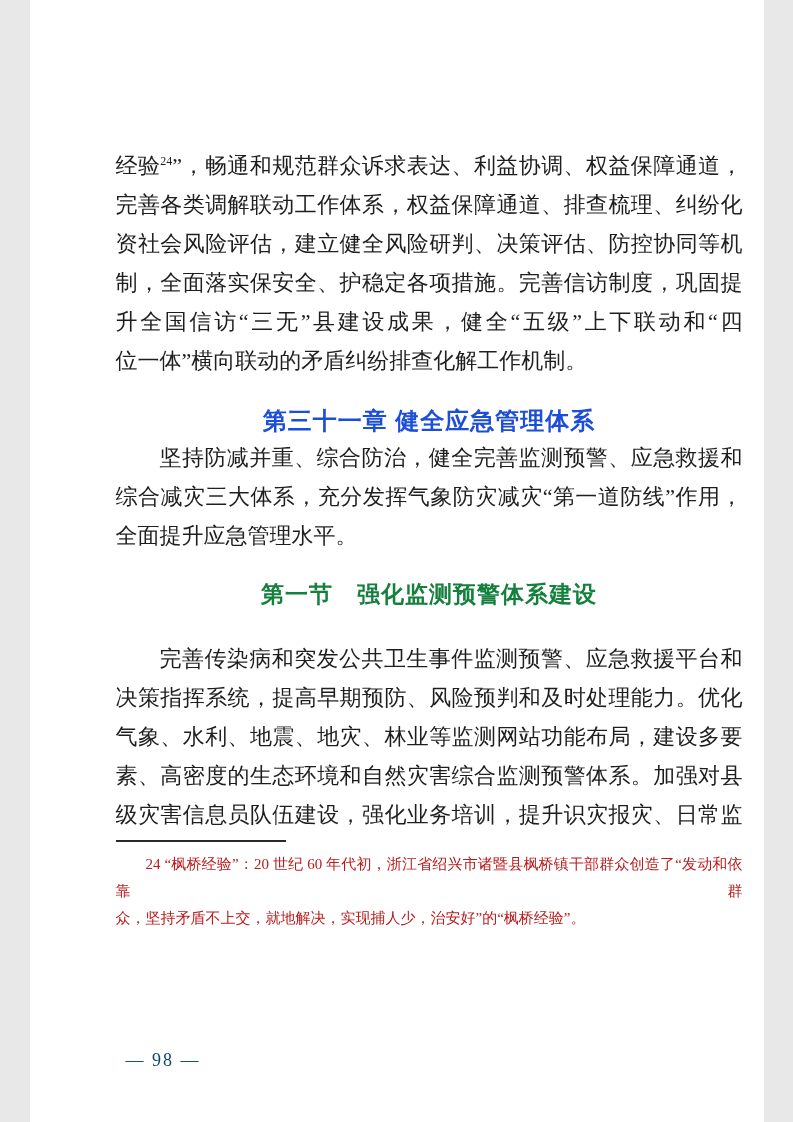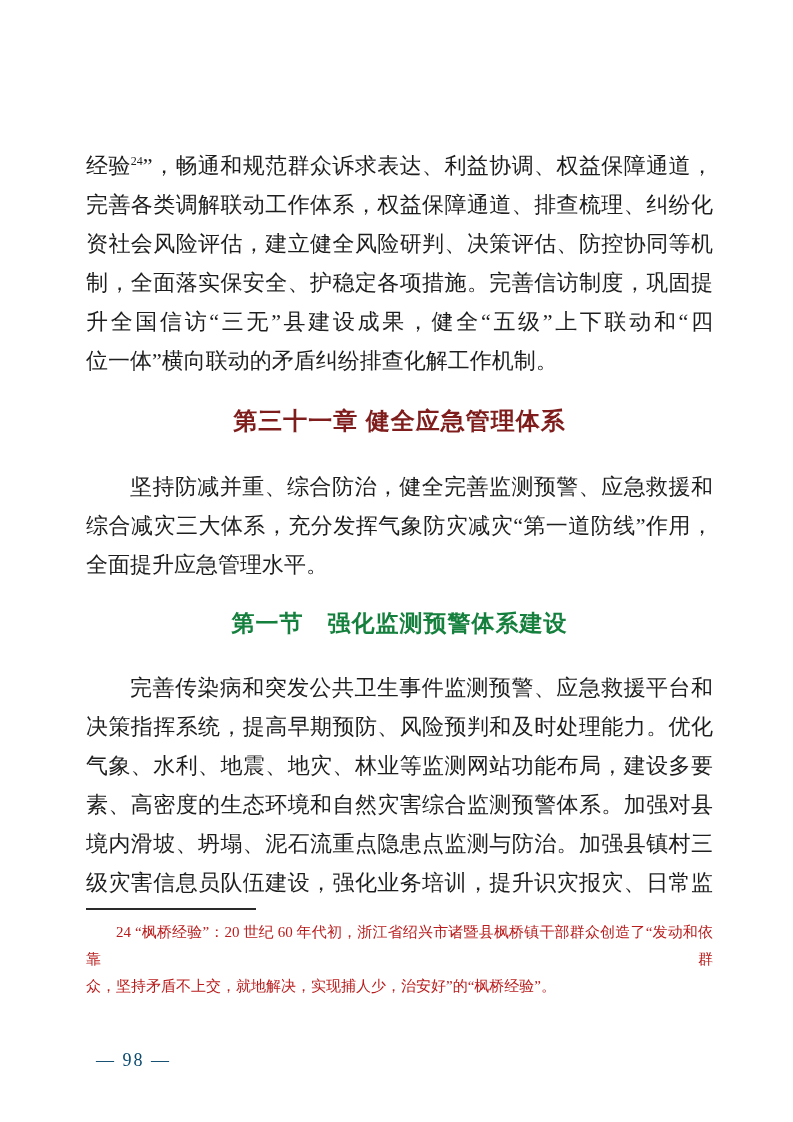--- a/index.html
+++ b/index.html
@@ -1,19 +1,19 @@
 <!DOCTYPE html>
 <html><head>
 <meta charset="utf-8">
 <style>
   * { margin: 0; padding: 0; box-sizing: border-box; }
   html, body { background: #e8e8e8; }
   .page {
     position: relative;
-    width: 793px;
+    width: 734px;
     height: 1122px;
     margin: 0 auto;
     background: #ffffff;
     overflow: hidden;
     font-family: "Liberation Serif", serif;
     color: #1b1b1b;
   }
   .content {
     position: absolute;
     left: 86px;
@@ -37,23 +37,22 @@
     vertical-align: super;
     line-height: 0;
     letter-spacing: 0;
   }
   .chapter-heading {
     font-family: "Liberation Sans", sans-serif;
     font-weight: bold;
     font-size: 24px;
     line-height: 34px;
     text-align: center;
-    color: #7f1d1d;
+    color: #1d4ed8;
     margin-top: 24px;
-    margin-bottom: 29px;
     letter-spacing: 1px;
   }
   .section-heading {
     font-family: "Liberation Sans", sans-serif;
     font-weight: bold;
     font-size: 23px;
     line-height: 34px;
     text-align: center;
     color: #15803d;
     margin-top: 22px;
@@ -111,21 +110,20 @@
       <div class="bodyline lastline">全面提升应急管理水平。</div>
     </div>
 
     <div class="section-heading">第一节　强化监测预警体系建设</div>
 
     <div>
       <div class="bodyline indent">完善传染病和突发公共卫生事件监测预警、应急救援平台和</div>
       <div class="bodyline">决策指挥系统，提高早期预防、风险预判和及时处理能力。优化</div>
       <div class="bodyline">气象、水利、地震、地灾、林业等监测网站功能布局，建设多要</div>
       <div class="bodyline">素、高密度的生态环境和自然灾害综合监测预警体系。加强对县</div>
-      <div class="bodyline">境内滑坡、坍塌、泥石流重点隐患点监测与防治。加强县镇村三</div>
       <div class="bodyline">级灾害信息员队伍建设，强化业务培训，提升识灾报灾、日常监</div>
     </div>
 
     <div>
       <div class="footnote-sep"></div>
       <div class="footnote-line first">24 “枫桥经验”：20 世纪 60 年代初，浙江省绍兴市诸暨县枫桥镇干部群众创造了“发动和依靠群</div>
       <div class="footnote-line">众，坚持矛盾不上交，就地解决，实现捕人少，治安好”的“枫桥经验”。</div>
     </div>
 
   </div>

